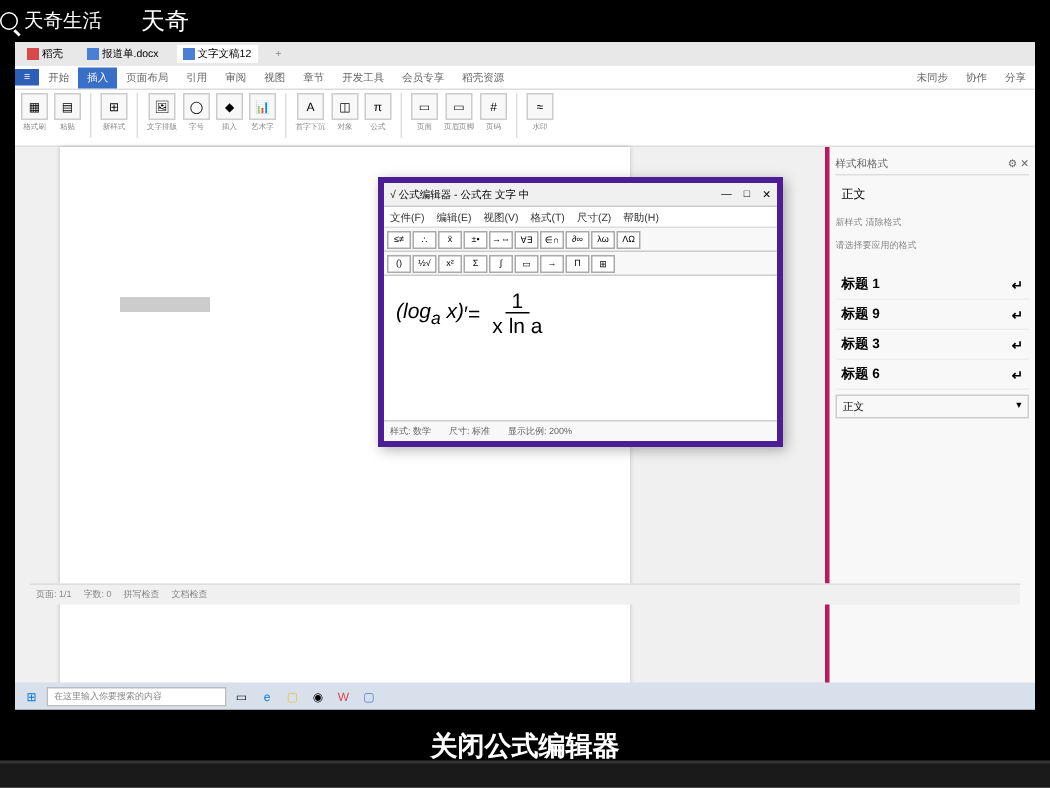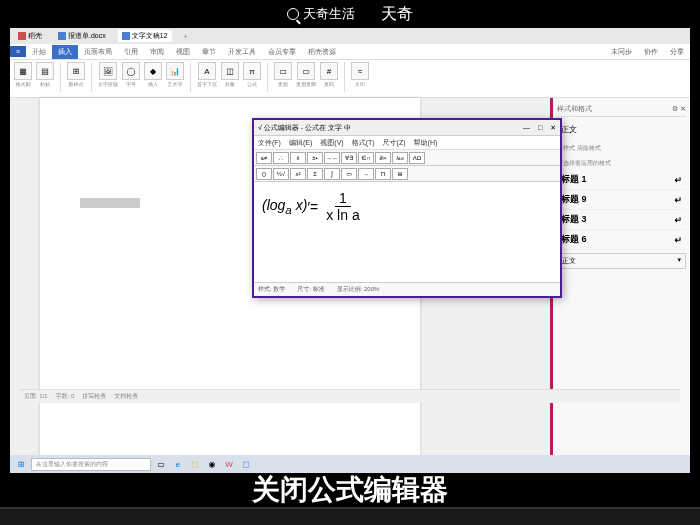--- a/index.html
+++ b/index.html
@@ -1,17 +1,17 @@
 <!DOCTYPE html>
 <html><head>
 <meta charset="utf-8">
 <style>
 *{margin:0;padding:0;box-sizing:border-box;font-family:"Microsoft YaHei",Arial,sans-serif}
 body{width:700px;height:525px;background:#000;position:relative;overflow:hidden}
-.topbar{position:absolute;top:0;left:0;right:0;height:28px;background:#000;display:flex;justify-content:center;align-items:center;padding-right:0;color:#fff;font-size:12px}
+.topbar{position:absolute;top:0;left:0;right:0;height:28px;background:#000;display:flex;justify-content:flex-start;align-items:center;padding-right:0;color:#fff;font-size:12px}
 .topbar .logo{display:flex;align-items:center;gap:4px}
 .topbar .logo-text{font-size:13px}
 .topbar .magnify{width:12px;height:12px;border:1.5px solid #fff;border-radius:50%;position:relative}
 .topbar .magnify::after{content:'';position:absolute;width:5px;height:1.5px;background:#fff;bottom:-3px;right:-3px;transform:rotate(45deg)}
 .screen{position:absolute;top:28px;left:10px;right:10px;bottom:52px;background:#f0f0f0;overflow:hidden}
 .titlebar{height:16px;background:#e8e8e8;display:flex;align-items:center;padding:0 4px;font-size:7px;gap:8px}
 .tab{display:inline-flex;align-items:center;gap:2px;padding:1px 4px;font-size:7px}
 .tab.active{background:#fff}
 .tab-icon{width:8px;height:8px;background:#4a7fd6}
 .tab-red{background:#d64a4a!important}
@@ -25,41 +25,41 @@
 .ribbon-label{font-size:5px;color:#888;margin-top:1px}
 .ribbon-sep{width:1px;height:30px;background:#ddd;margin:0 2px}
 .doc-area{display:flex;height:calc(100% - 86px)}
 .page{background:#fff;width:380px;height:100%;margin-left:30px;box-shadow:0 0 3px rgba(0,0,0,0.2);padding:20px;position:relative}
 .placeholder{position:absolute;top:100px;left:40px;width:60px;height:10px;background:#ccc}
 .side-panel{width:140px;background:#f8f8f8;border-left:3px solid #be185d;padding:4px;font-size:8px;margin-left:auto}
 .panel-header{display:flex;justify-content:space-between;align-items:center;font-size:7px;color:#666;padding:2px 0;border-bottom:1px solid #ddd}
 .style-current{padding:4px;font-size:8px;margin:3px 0}
 .style-tabs{display:flex;gap:2px;font-size:6px;color:#888;padding:2px 0}
 .style-label{font-size:6px;color:#888;margin-top:4px}
-.style-list{margin-top:2px}
+.style-list{margin-top:12px}
 .style-item{display:flex;justify-content:space-between;align-items:center;padding:3px 4px;border-bottom:1px solid #eee;font-size:9px}
 .style-item.bold{font-weight:bold}
 .dropdown{border:1px solid #ccc;padding:2px 4px;font-size:7px;display:flex;justify-content:space-between;margin-top:3px}
-.editor-dialog{position:absolute;top:118px;left:252px;width:310px;height:180px;background:#fff;border:2px solid #4c1d95;box-shadow:2px 2px 8px rgba(0,0,0,0.3)}
+.editor-dialog{position:absolute;top:118px;left:252px;width:270px;height:180px;background:#fff;border:4px solid #4c1d95;box-shadow:2px 2px 8px rgba(0,0,0,0.3)}
 .dlg-title{height:16px;background:#f0f0f0;display:flex;align-items:center;padding:0 4px;font-size:7px;justify-content:space-between;border-bottom:1px solid #ccc}
 .dlg-controls{display:flex;gap:8px}
 .dlg-menu{height:14px;display:flex;align-items:center;padding:0 4px;font-size:7px;gap:8px;color:#333;border-bottom:1px solid #ddd}
 .dlg-toolbar{height:16px;display:flex;align-items:center;padding:0 2px;gap:1px;border-bottom:1px solid #ccc;background:#f8f8f8}
 .dlg-btn{width:16px;height:12px;border:1px solid #aaa;background:#fff;font-size:6px;display:flex;align-items:center;justify-content:center}
 .dlg-content{padding:8px;font-family:"Times New Roman",serif;font-size:14px}
 .formula{display:inline-flex;align-items:center}
 .frac{display:inline-flex;flex-direction:column;align-items:center;margin-left:4px}
 .frac-top{border-bottom:1px solid #000;padding:0 4px}
 .frac-bot{padding:0 4px;}
 .dlg-status{position:absolute;bottom:0;left:0;right:0;height:14px;border-top:1px solid #ccc;font-size:6px;padding:0 4px;display:flex;align-items:center;gap:12px;color:#666;background:#f8f8f8}
 .taskbar{position:absolute;bottom:52px;left:10px;right:10px;height:18px;background:#d8e0ec;display:flex;align-items:center;padding:0 4px;gap:3px}
 .tb-search{width:120px;height:13px;background:#fff;border:1px solid #bbb;font-size:6px;color:#888;padding:0 4px;display:flex;align-items:center}
 .tb-icon{width:14px;height:14px;display:flex;align-items:center;justify-content:center;font-size:8px}
 .statusbar{position:absolute;bottom:70px;left:10px;right:10px;height:14px;background:#f0f0f0;border-top:1px solid #ddd;font-size:6px;color:#888;padding:0 4px;display:flex;align-items:center;gap:8px}
-.caption{position:absolute;bottom:16px;left:0;right:0;text-align:center;color:#fff;font-size:28px;font-weight:bold}
+.caption{position:absolute;bottom:16px;left:0;right:0;text-align:center;color:#fff;font-size:18px;font-weight:bold}
 .monitor-edge{position:absolute;bottom:0;left:0;right:0;height:18px;background:#1a1a1a;border-top:2px solid #333}
 </style>
 </head>
 <body>
 
 <div class="topbar">
   <div class="logo">
     <span class="magnify"></span>
     <span class="logo-text">天奇生活</span>
     <span class="logo-text" style="font-size:16px;margin-left:22px">天奇</span>

